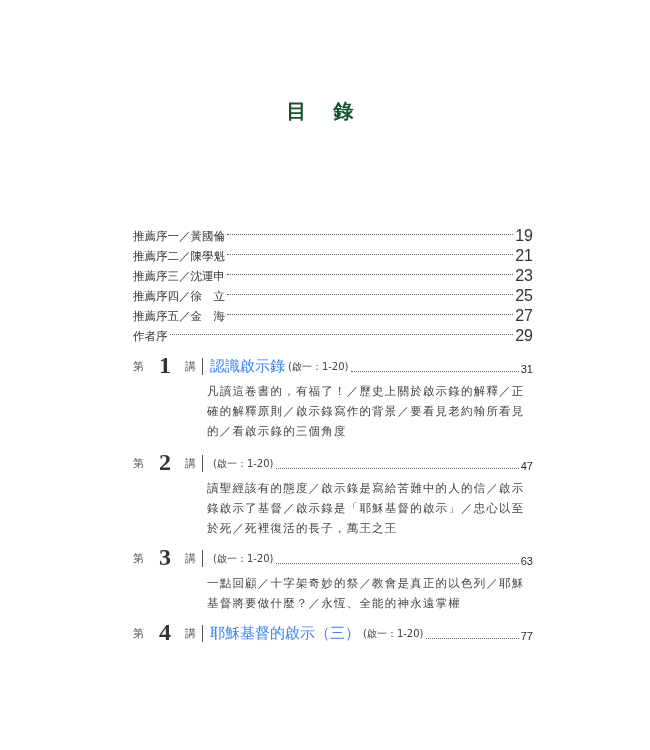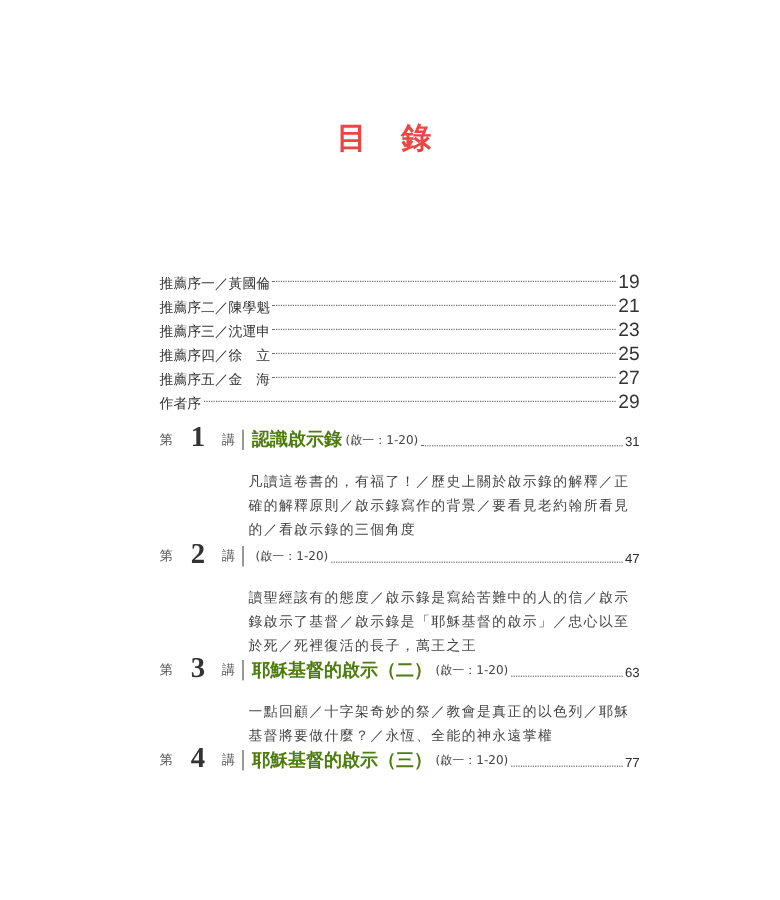--- a/index.html
+++ b/index.html
@@ -2,21 +2,21 @@
 <html><head>
 <meta charset="utf-8">
 <style>
   html, body { margin: 0; padding: 0; }
   body {
     width: 650px; height: 750px; background: #ffffff; position: relative; overflow: hidden;
     font-family: "DejaVu Sans", "Liberation Sans", sans-serif; color: #2a2a2a;
   }
   .title {
     position: absolute; top: 98px; left: 0; width: 650px; text-align: center;
-    font-size: 25px; font-weight: bold; letter-spacing: 10px; color: #ef4444;
+    font-size: 20px; font-weight: bold; letter-spacing: 10px; color: #14532d;
   }
   .pref {
     position: absolute; left: 133px; width: 400px; height: 20px;
     display: flex; align-items: center; font-size: 11.5px; color: #333;
   }
   .pref .label { white-space: pre; }
   .leader {
     flex: 1; border-bottom: 1px dotted #666; margin: 0 2px 4px 2px; height: 1px;
   }
   .pref .page { font-family: "Liberation Sans", sans-serif; font-size: 16px; }
@@ -24,29 +24,29 @@
   .lec { position: absolute; left: 133px; width: 400px; }
   .lec-head { display: flex; align-items: flex-end; height: 26px; }
   .lec-di { font-size: 11px; color: #555; width: 22px; margin-bottom: 4px; }
   .lec-num {
     font-family: "Liberation Serif", serif; font-weight: bold; font-size: 24px;
     width: 20px; text-align: center; color: #333; line-height: 26px;
   }
   .lec-jiang { font-size: 11px; color: #555; margin-left: 10px; width: 14px; margin-bottom: 4px; }
   .lec-bar { width: 1px; height: 17px; background: #555; margin: 0 7px 3px 3px; }
   .lec-title {
-    font-family: "DejaVu Serif", "Liberation Serif", serif; font-weight: bold; font-size: 15px;
-    color: #4d7c0f; margin-bottom: 2px; white-space: nowrap; text-align: right;
+    font-family: "DejaVu Serif", "Liberation Serif", serif; font-weight: normal; font-size: 15px;
+    color: #3b82f6; margin-bottom: 2px; white-space: nowrap; text-align: right;
   }
   .lec-ref { font-size: 10px; color: #444; margin-bottom: 4px; white-space: nowrap; margin-left: 3px; }
   .lec-head .leader { margin-bottom: 6px; }
   .lec-page { font-family: Liberation Sans, sans-serif; font-size: 11px; margin-bottom: 3px; }
   .lec-desc {
-    margin-left: 74px; width: 320px; margin-top: 14px;
-    font-family: Liberation Serif, serif; font-size: 11.5px;
+    margin-left: 74px; width: 320px; margin-top: 4px;
+    font-family: Liberation Mono, monospace; font-size: 11.5px;
     line-height: 20px; color: #444; letter-spacing: 1.2px;
   }
 </style>
 </head>
 <body>
 
 <div class="title">目 錄</div>
 
 <div class="pref" style="top:226px">
   <span class="label">推薦序一／黃國倫</span>
@@ -105,21 +105,20 @@
   </div>
   <div class="lec-desc">讀聖經該有的態度／啟示錄是寫給苦難中的人的信／啟示錄啟示了基督／啟示錄是「耶穌基督的啟示」／忠心以至於死／死裡復活的長子，萬王之王</div>
 </div>
 
 <div class="lec" style="top:544px">
   <div class="lec-head">
     <span class="lec-di">第</span>
     <span class="lec-num">3</span>
     <span class="lec-jiang">講</span>
     <span class="lec-bar"></span>
-    <span class="lec-title">耶穌基督的啟示（二）</span>
     <span class="lec-ref">(啟一：1-20)</span>
     <span class="leader"></span>
     <span class="lec-page">63</span>
   </div>
   <div class="lec-desc">一點回顧／十字架奇妙的祭／教會是真正的以色列／耶穌基督將要做什麼？／永恆、全能的神永遠掌權</div>
 </div>
 
 <div class="lec" style="top:619px">
   <div class="lec-head">
     <span class="lec-di">第</span>

